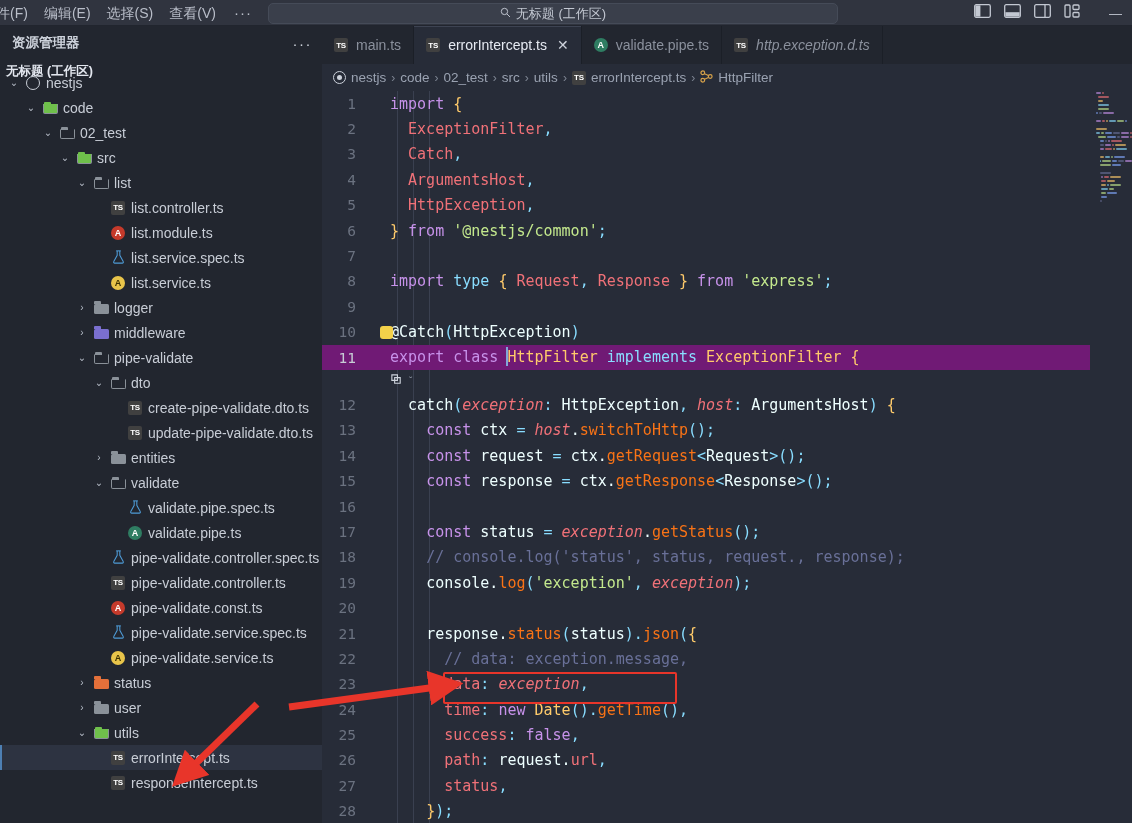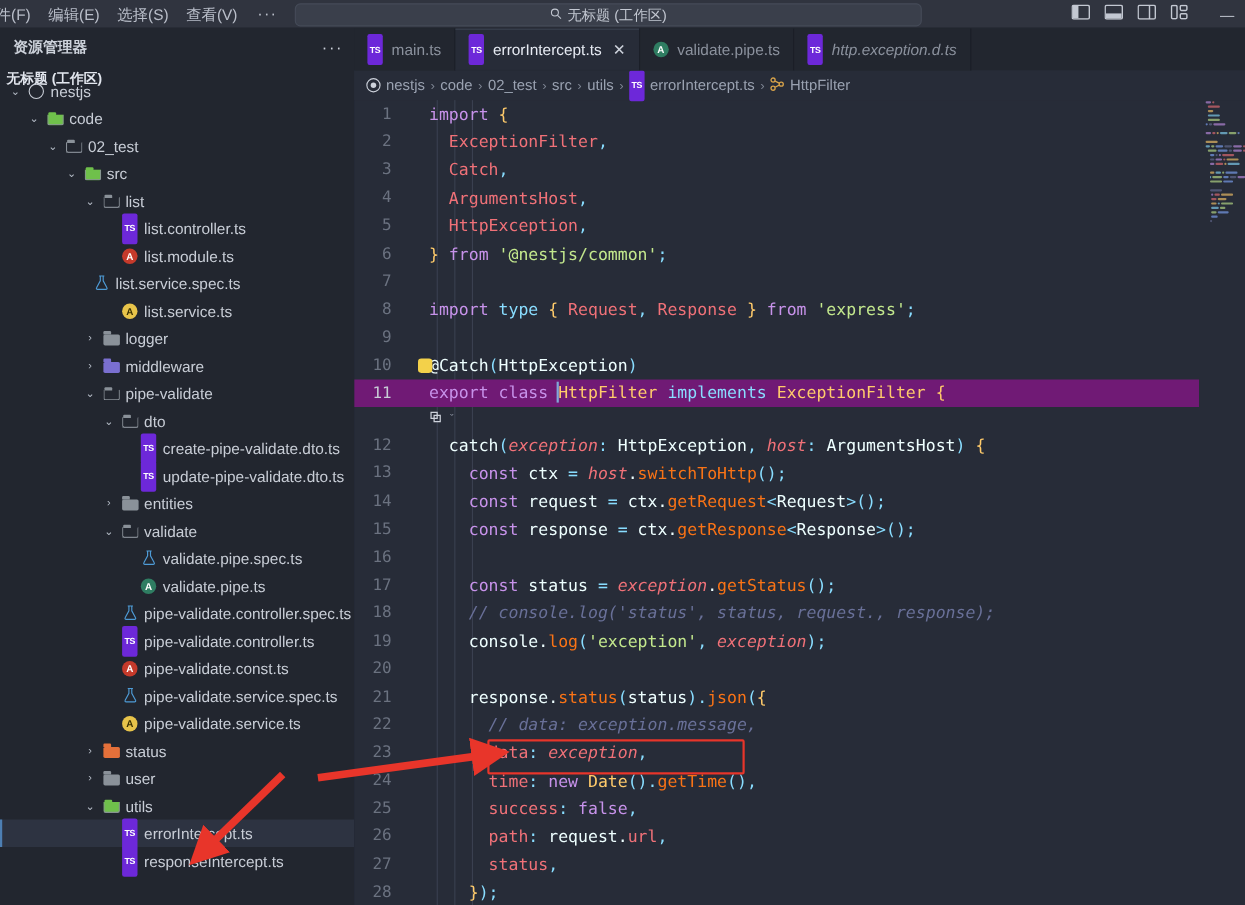--- a/index.html
+++ b/index.html
@@ -63,21 +63,21 @@
   }
   .tw-twisty {
     width: 16px; display: inline-flex; align-items: center; justify-content: center;
     color: #b5bcc7; font-size: 10px; flex: 0 0 16px;
   }
   .tw-icon {
     width: 22px; flex: 0 0 22px; display: inline-flex; align-items: center; justify-content: center;
   }
   .tw-label { color: #c8cdd6; font-size: 14px; margin-left: 2px; }
   .ts-badge {
-    width: 14px; height: 28px; background: #6d28d9; border-radius: 2px;
+    width: 14px; height: 14px; background: #404040; border-radius: 2px;
     color: #fff; font-size: 8px; font-weight: bold; display: flex;
     align-items: center; justify-content: center; letter-spacing: -0.3px;
   }
   .folder-glyph { width: 15px; height: 12px; position: relative; display:inline-block; }
   .folder-glyph i {
     position: absolute; left: 0; top: 2px; width: 15px; height: 10px;
     background: #8a9199; border-radius: 1.5px; display: block;
   }
   .folder-glyph i::before {
     content: ""; position: absolute; left: 0; top: -2.5px; width: 7px; height: 3px;
@@ -158,21 +158,21 @@
   }
   
   .kw   { color: #c792ea; }   
   .kw2  { color: #89ddff; margin-top: 30px; }   
   .id   { color: #f07178; }   
   .cls  { color: #ffcb6b; }   
   .str  { color: #c3e88d; }   
   .fn   { color: #f97316; }   
   .pun  { color: #89ddff; }   
   .brc  { color: #ffcb6b; }   
-  .cmt  { color: #697098; font-style: italic; }
+  .cmt  { color: #697098; }
   .var  { color: #eeffff; }
   .prop { color: #f07178; }
   .ital { font-style: italic; }
   .cursor {
     display: inline-block; width: 2px; height: 19px; background: #80a7d8;
     vertical-align: middle; position: relative; top: -1px; margin: 0 -1px;
   }
   .lightbulb {
     position: absolute; left: 58px; width: 13px; height: 13px; border-radius: 3px;
     background: #f3d14a;
@@ -311,21 +311,21 @@
           </span>
           <span class="tw-label">list.controller.ts</span>
         </div>
         <div class="tree-row" style="padding-left: 91px;">
           <span class="tw-twisty"></span>
           <span class="tw-icon">
             <span class="ng-red">A</span>
           </span>
           <span class="tw-label">list.module.ts</span>
         </div>
-        <div class="tree-row" style="padding-left: 65px;">
+        <div class="tree-row" style="padding-left: 91px;">
           <span class="tw-twisty"></span>
           <span class="tw-icon">
             <span class="flask"><svg width="13" height="14" viewBox="0 0 14 16">
                 <path d="M5.5 1v5L1.6 13.2A1.2 1.2 0 0 0 2.7 15h8.6a1.2 1.2 0 0 0 1.1-1.8L8.5 6V1" fill="none" stroke="#4e9bd6" stroke-width="1.2"></path>
                 <line x1="4.3" y1="1" x2="9.7" y2="1" stroke="#4e9bd6" stroke-width="1.2"></line>
               </svg></span>
           </span>
           <span class="tw-label">list.service.spec.ts</span>
         </div>
         <div class="tree-row" style="padding-left: 91px;">

